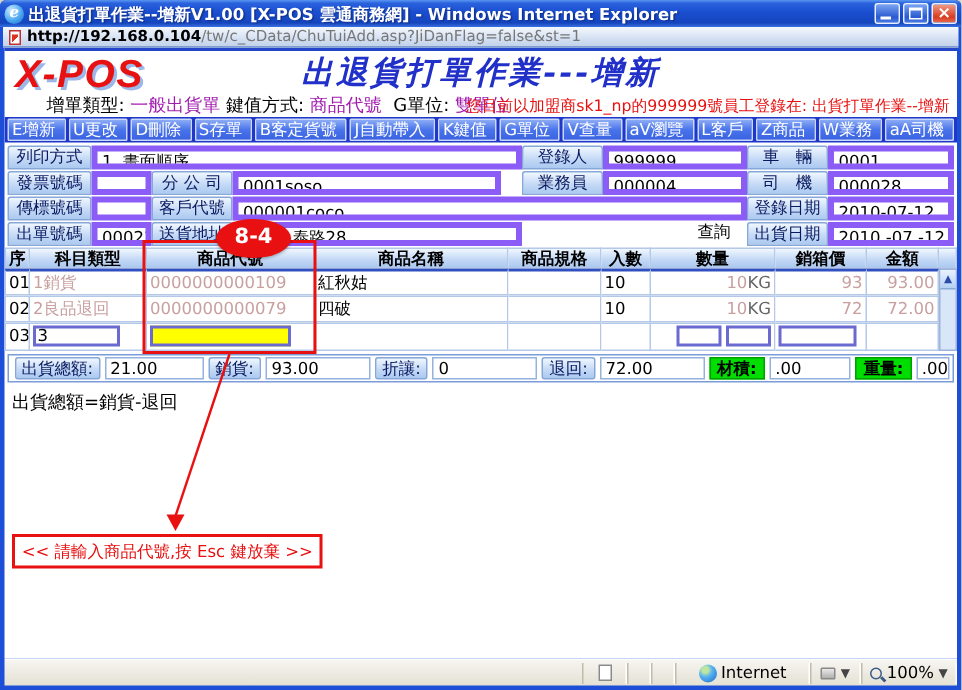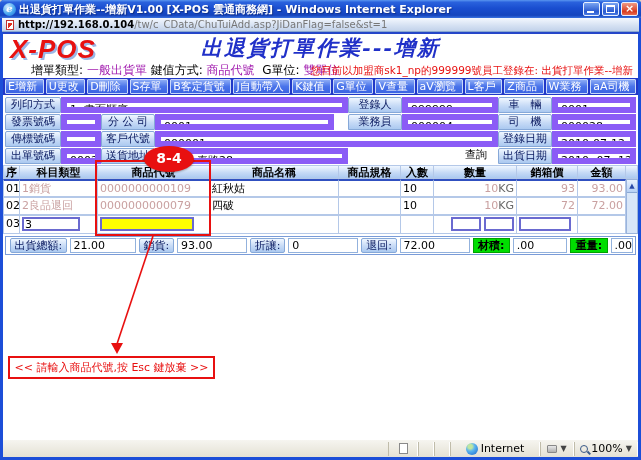--- a/index.html
+++ b/index.html
@@ -50,21 +50,21 @@
     display:flex; gap:2px; padding:1px 2px; }
   .tbtn { flex:1 1 auto; border:1px solid #c8d8fa; border-radius:1px; color:#fff; font-size:11px;
     line-height:13px; text-align:left; white-space:nowrap; padding:0 2px;
     background:linear-gradient(180deg,#8cabf5,#4a74ea 50%,#3a63e2); }
 
   
   .formgrid { position:absolute; top:63px; left:0; width:635px; height:68px; font-size:11px; }
   .fcell { position:absolute; height:16px; line-height:14px; }
   .flabel { background:linear-gradient(180deg,#f0f7ff,#c6daf6 55%,#abc9f0); border:1px solid #86a8d8;
     color:#0a1a60; text-align:center; border-radius:2px 2px 0 0; }
-  .ffield { background:#fff; border:6px solid #8b5cf6; padding-left:3px; color:#000; overflow:hidden; white-space:nowrap; }
+  .ffield { background:#fff; border:4px solid #8b5cf6; padding-left:3px; color:#000; overflow:hidden; white-space:nowrap; }
   .fquery { text-align:center; color:#000; }
 
   
   .datatable { position:absolute; top:131px; left:0; width:635px; height:69px; font-size:11px; }
   .trow { display:flex; }
   .tcell { border:1px solid #b4c8e8; border-left:none; line-height:16px; padding:0 2px;
     white-space:nowrap; overflow:hidden; background:#fff; }
   .trow .tcell:first-child { border-left:1px solid #b4c8e8; }
   .thead .tcell { background:linear-gradient(180deg,#f0f7ff,#c6daf6 55%,#abc9f0); color:#000;
     font-weight:bold; text-align:center; line-height:13px; height:14px; }
@@ -265,20 +265,21 @@
       <span class="slabel" style="width:36px">折讓:</span>
       <span class="sfield" style="width:72px">0</span>
       <span class="slabel" style="width:36px">退回:</span>
       <span class="sfield" style="width:72px">72.00</span>
       <span class="glabel" style="width:38px">材積:</span>
       <span class="sfield" style="width:56px">.00</span>
       <span class="glabel" style="width:38px">重量:</span>
       <span class="sfield" style="flex:1">.00</span>
     </div>
 
+    <div class="formula">出貨總額=銷貨-退回</div>
 
     <svg class="anno anno-svg" viewBox="0 0 635 407">
       <line x1="150" y1="202" x2="114" y2="310" stroke="#e81010" stroke-width="1.6"></line>
       <polygon points="108,309 120,309 114,320" fill="#e81010"></polygon>
     </svg>
     <div class="red-rect anno"></div>
     <div class="red-badge anno">8-4</div>
     <div class="red-msg">&lt;&lt; 請輸入商品代號,按 Esc 鍵放棄 &gt;&gt;</div>
 
   </div>

